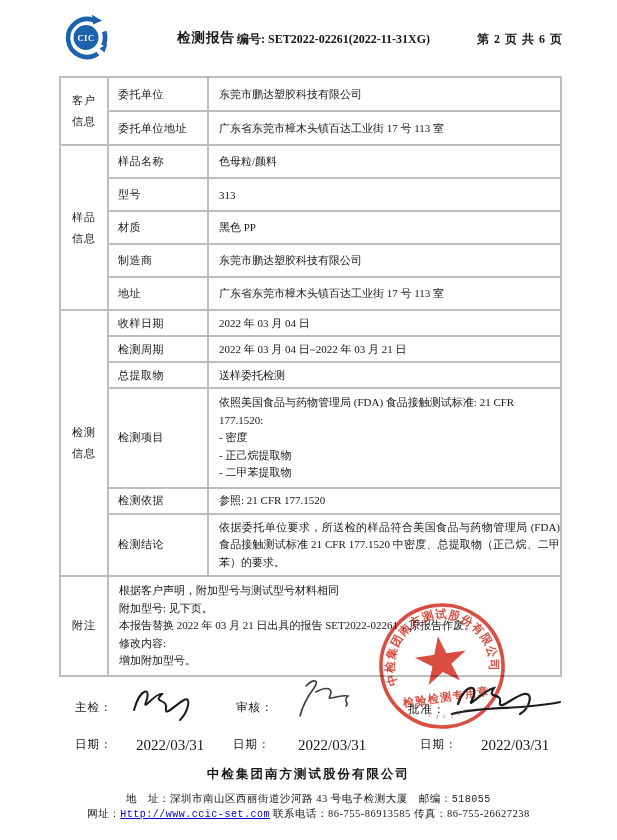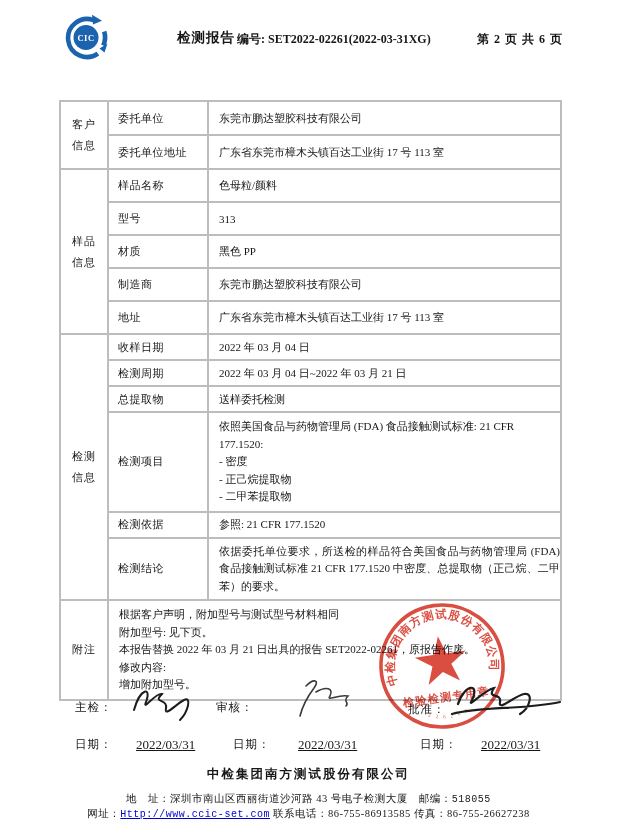--- a/index.html
+++ b/index.html
@@ -12,41 +12,41 @@
   .abs { position:absolute; }
 
   
   .hdr-title { left:145px; top:29px; font-size:13.5px; font-weight:bold; letter-spacing:1px;margin-left:32px; }
   .hdr-no    { left:237px; top:31px; font-size:12px; font-weight:bold; }
   .hdr-page  { left:477px; top:31px; font-size:12px; font-weight:bold; letter-spacing:1px; }
 
   
   table.report {
     position:absolute; left:59px; top:76px;
-    border-collapse:collapse; table-layout:fixed; width:501px;margin-top:24px;
+    border-collapse:collapse; table-layout:fixed; width:501px;
   }
   table.report td {
     border:2px solid #bdbdbd; font-size:11px; vertical-align:middle;
     overflow:hidden;
   }
   td.group {
     text-align:center; white-space:pre-line; line-height:21px; letter-spacing:1px;
   }
   td.lbl { padding-left:9px; letter-spacing:0.5px;border-radius:11px; }
   td.val { padding-left:10px; padding-right:0; }
   td.val.multi { vertical-align:middle; padding-top:5px; padding-bottom:5px; }
   td.val .ln { line-height:17.5px; }
   td.val.just { text-align:justify; line-height:17.5px; padding-top:4px; padding-bottom:4px; }
   tr.h34 { height:34px; } tr.h33 { height:33px; } tr.h26 { height:26px; }
   tr.h88 { height:88px; } tr.h54 { height:54px; }
 
   
   .sig-label { font-size:11.5px; letter-spacing:1px; }
   .date-label { font-size:11.5px; letter-spacing:1px; }
-  .date-val { font-size:13px;text-decoration:underline; }
+  .date-val { font-size:15px; }
   .sig-svg { position:absolute; }
 
   
   .stamp {
     left:372px; top:596px; width:140px; height:140px;
     transform:rotate(-8deg); opacity:0.9; mix-blend-mode:multiply;
     z-index:5; pointer-events:none;
   }
   .sig-over { z-index:6; }
 
@@ -65,21 +65,21 @@
   <svg width="50" height="48" viewBox="0 0 50 48">
     <path d="M33.5,6.1 A19 19 0 1 0 37.9,39.6" stroke="#1b63ae" stroke-width="4.6" fill="none"></path>
     <polygon points="32,0.8 42,6.8 33,10.5" fill="#1b63ae"></polygon>
     <path d="M44.2,17.5 A19 19 0 0 1 43.2,31.5" stroke="#1b63ae" stroke-width="4.6" fill="none"></path>
     <polygon points="39.5,34.5 47.5,29.5 44.5,38.5" fill="#1b63ae"></polygon>
     <circle cx="26" cy="23.5" r="12.5" fill="#1b63ae"></circle>
     <text x="26" y="26.8" font-size="8.5" font-weight="bold" fill="#ffffff" text-anchor="middle" font-family="Liberation Serif, DejaVu Serif, serif" letter-spacing="0.5">CIC</text>
   </svg>
 </div>
 <div class="abs hdr-title">检测报告</div>
-<div class="abs hdr-no"><span>编号: </span><span>SET2022-02261(2022-03-31XG)</span></div>
+<div class="abs hdr-no"><span>编号: </span><span>SET2022-02261(2022-11-31XG)</span></div>
 <div class="abs hdr-page">第 2 页 共 6 页</div>
 
 <table class="report">
   <colgroup>
       <col style="width:48px">
       <col style="width:100px">
       <col style="width:353px">
     </colgroup>
 
   <tbody>
@@ -159,21 +159,21 @@
       <div class="ln">增加附加型号。</div>
     </td>
   </tr>
 </tbody>
   </table>
 
 <div class="abs sig-label" style="left:75px; top:700px;">主检：</div>
 <svg class="sig-svg" style="left:122px; top:678px;" width="82" height="50" viewBox="0 0 82 50">
   <path d="M12,32 C18,10 30,8 24,24 C20,34 34,14 40,16 C30,26 46,20 44,30 C42,40 54,26 62,22 C70,18 66,34 58,42" stroke="#1c1c1c" stroke-width="2" fill="none" stroke-linecap="round"></path>
 </svg>
-<div class="abs sig-label" style="left:216px; top:700px;">审核：</div>
+<div class="abs sig-label" style="left:236px; top:700px;">审核：</div>
 <svg class="sig-svg" style="left:290px; top:672px;" width="72" height="50" viewBox="0 0 72 50">
   <path d="M16,14 C24,6 30,8 24,16 C18,24 12,36 10,44 M26,20 C36,14 44,16 40,24 C36,30 48,22 58,24 C52,30 60,30 56,34" stroke="#3a3a3a" stroke-width="1.6" fill="none" stroke-linecap="round"></path>
 </svg>
 <div class="abs sig-label" style="left:408px; top:702px; z-index:1;">批准：</div>
 <svg class="sig-svg sig-over" style="left:448px; top:674px;" width="116" height="52" viewBox="0 0 116 52">
   <path d="M10,30 C18,8 32,10 24,26 C18,36 36,16 46,14 C38,26 54,18 52,28 C50,38 66,22 76,20 C86,18 82,34 72,40 M4,40 C34,32 76,36 112,28" stroke="#1c1c1c" stroke-width="2.2" fill="none" stroke-linecap="round"></path>
 </svg>
 
 <div class="abs date-label" style="left:75px; top:737px;">日期：</div>
 <div class="abs date-val" style="left:136px; top:737px;">2022/03/31</div>

